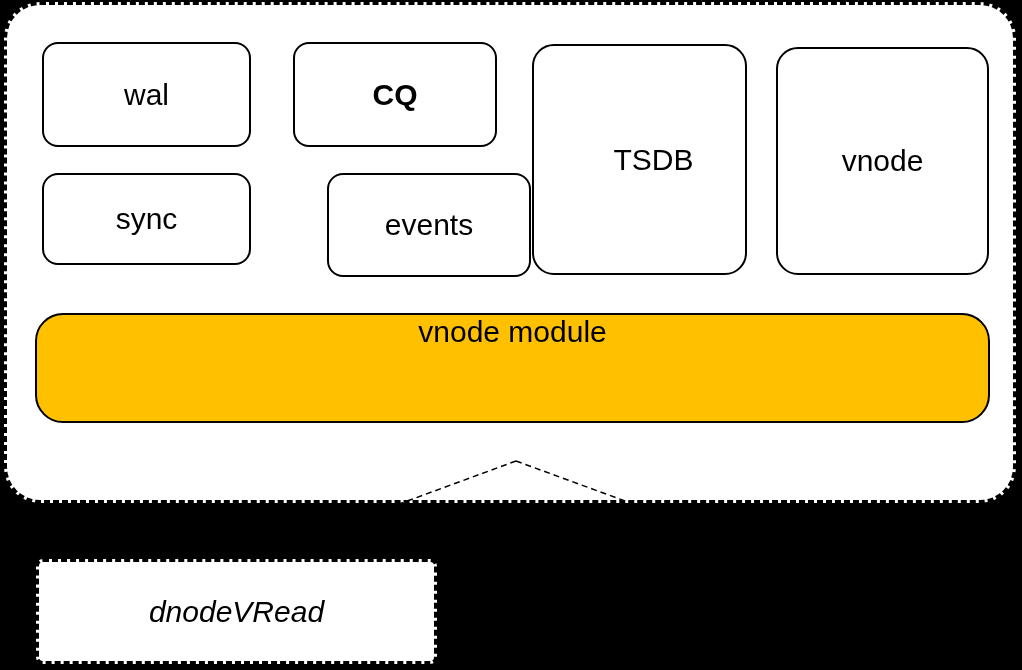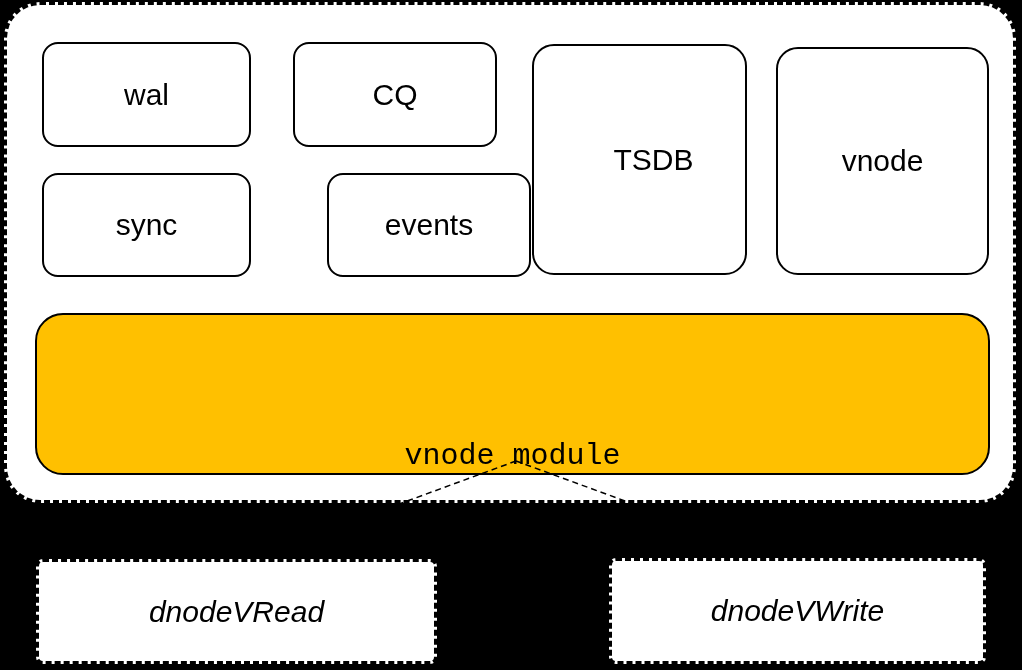--- a/index.html
+++ b/index.html
@@ -36,41 +36,40 @@
     box-sizing: border-box;
     background: var(--box-fill, #ffffff);
     border: 2.5px solid var(--stroke, #000000);
     display: flex;
     align-items: center;
     justify-content: center;
     font-size: 30px;
     line-height: 1;
   }
   .m-wal    { left: 35px;  top: 37px;  width: 209px; height: 105px; border-radius: 16px; }
-  .m-cq     { left: 286px; top: 37px;  width: 204px; height: 105px; border-radius: 16px; }
-  .m-sync   { left: 35px;  top: 168px; width: 209px; height: 104px; border-radius: 16px; }
+  .m-cq     { left: 286px; top: 37px;  width: 204px; height: 105px; border-radius: 16px; font-weight: bold; }
+  .m-sync   { left: 35px;  top: 168px; width: 209px; height: 92px; border-radius: 16px; }
   .m-events { left: 286px; top: 168px; width: 204px; height: 104px; border-radius: 16px; margin-left: 34px; }
   .m-tsdb   { left: 525px; top: 39px;  width: 215px; height: 231px; border-radius: 22px; padding-left: 28px; }
   .m-query  { left: 769px; top: 42px;  width: 213px; height: 228px; border-radius: 22px; }
   
   .vnode-bar {
     position: absolute;
     left: 28px;
     top: 308px;
     width: 955px;
-    height: 162px;
+    height: 110px;
     box-sizing: border-box;
     background: var(--vnode-fill, #ffc000);
     border: 2.5px solid var(--stroke, #000000);
     border-radius: 28px;
     display: flex;
-    align-items: flex-end;
+    align-items: flex-start;
     justify-content: center;
     font-size: 30px;
-    font-family: Liberation Mono, monospace;
   }
   
   .connectors {
     position: absolute;
     left: 0;
     top: 0;
     width: 1022px;
     height: 670px;
     z-index: 2;
     pointer-events: none;
@@ -128,17 +127,14 @@
   </div>
 
   <svg class="connectors" viewBox="0 0 1022 670" xmlns="http://www.w3.org/2000/svg">
     <line x1="516" y1="461" x2="236" y2="564"></line>
     <line x1="516" y1="461" x2="797" y2="564"></line>
   </svg>
 
   <div class="dnode-box d-read">
     <span class="label">dnodeVRead</span>
   </div>
-  <div class="dnode-box d-write">
-    <span class="label">dnodeVWrite</span>
-  </div>
 
 </div>
 
 </body></html>

